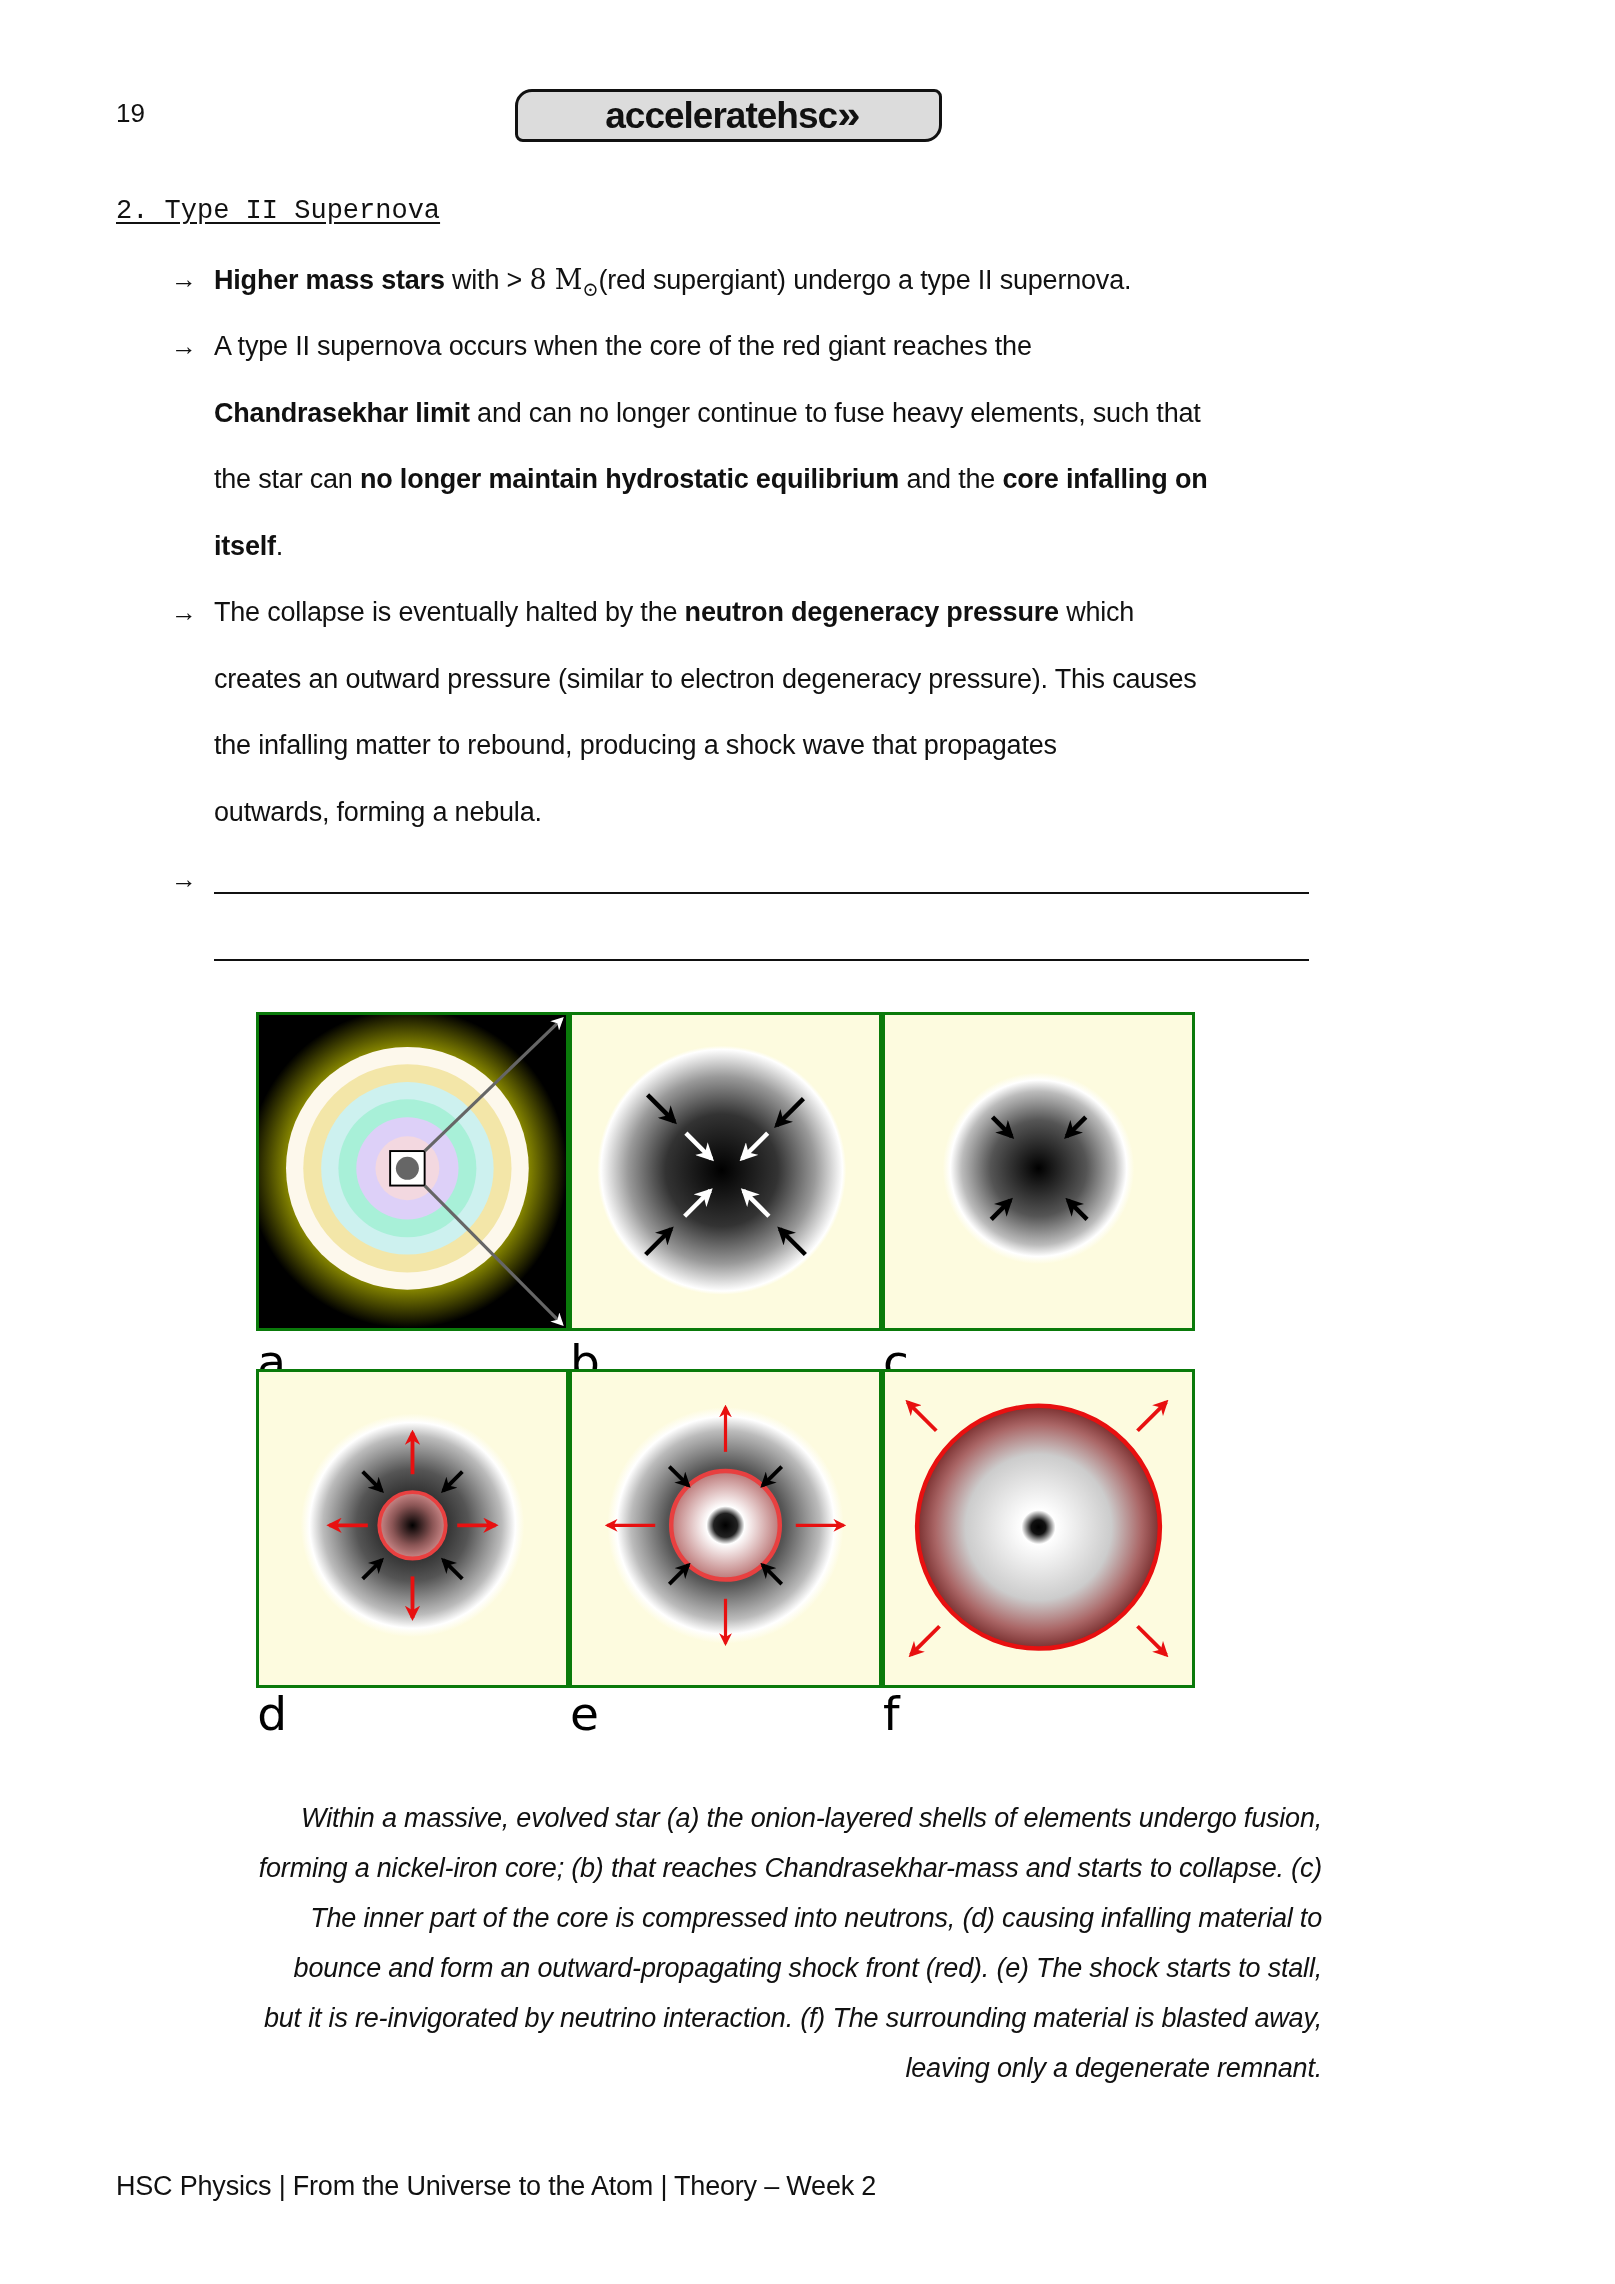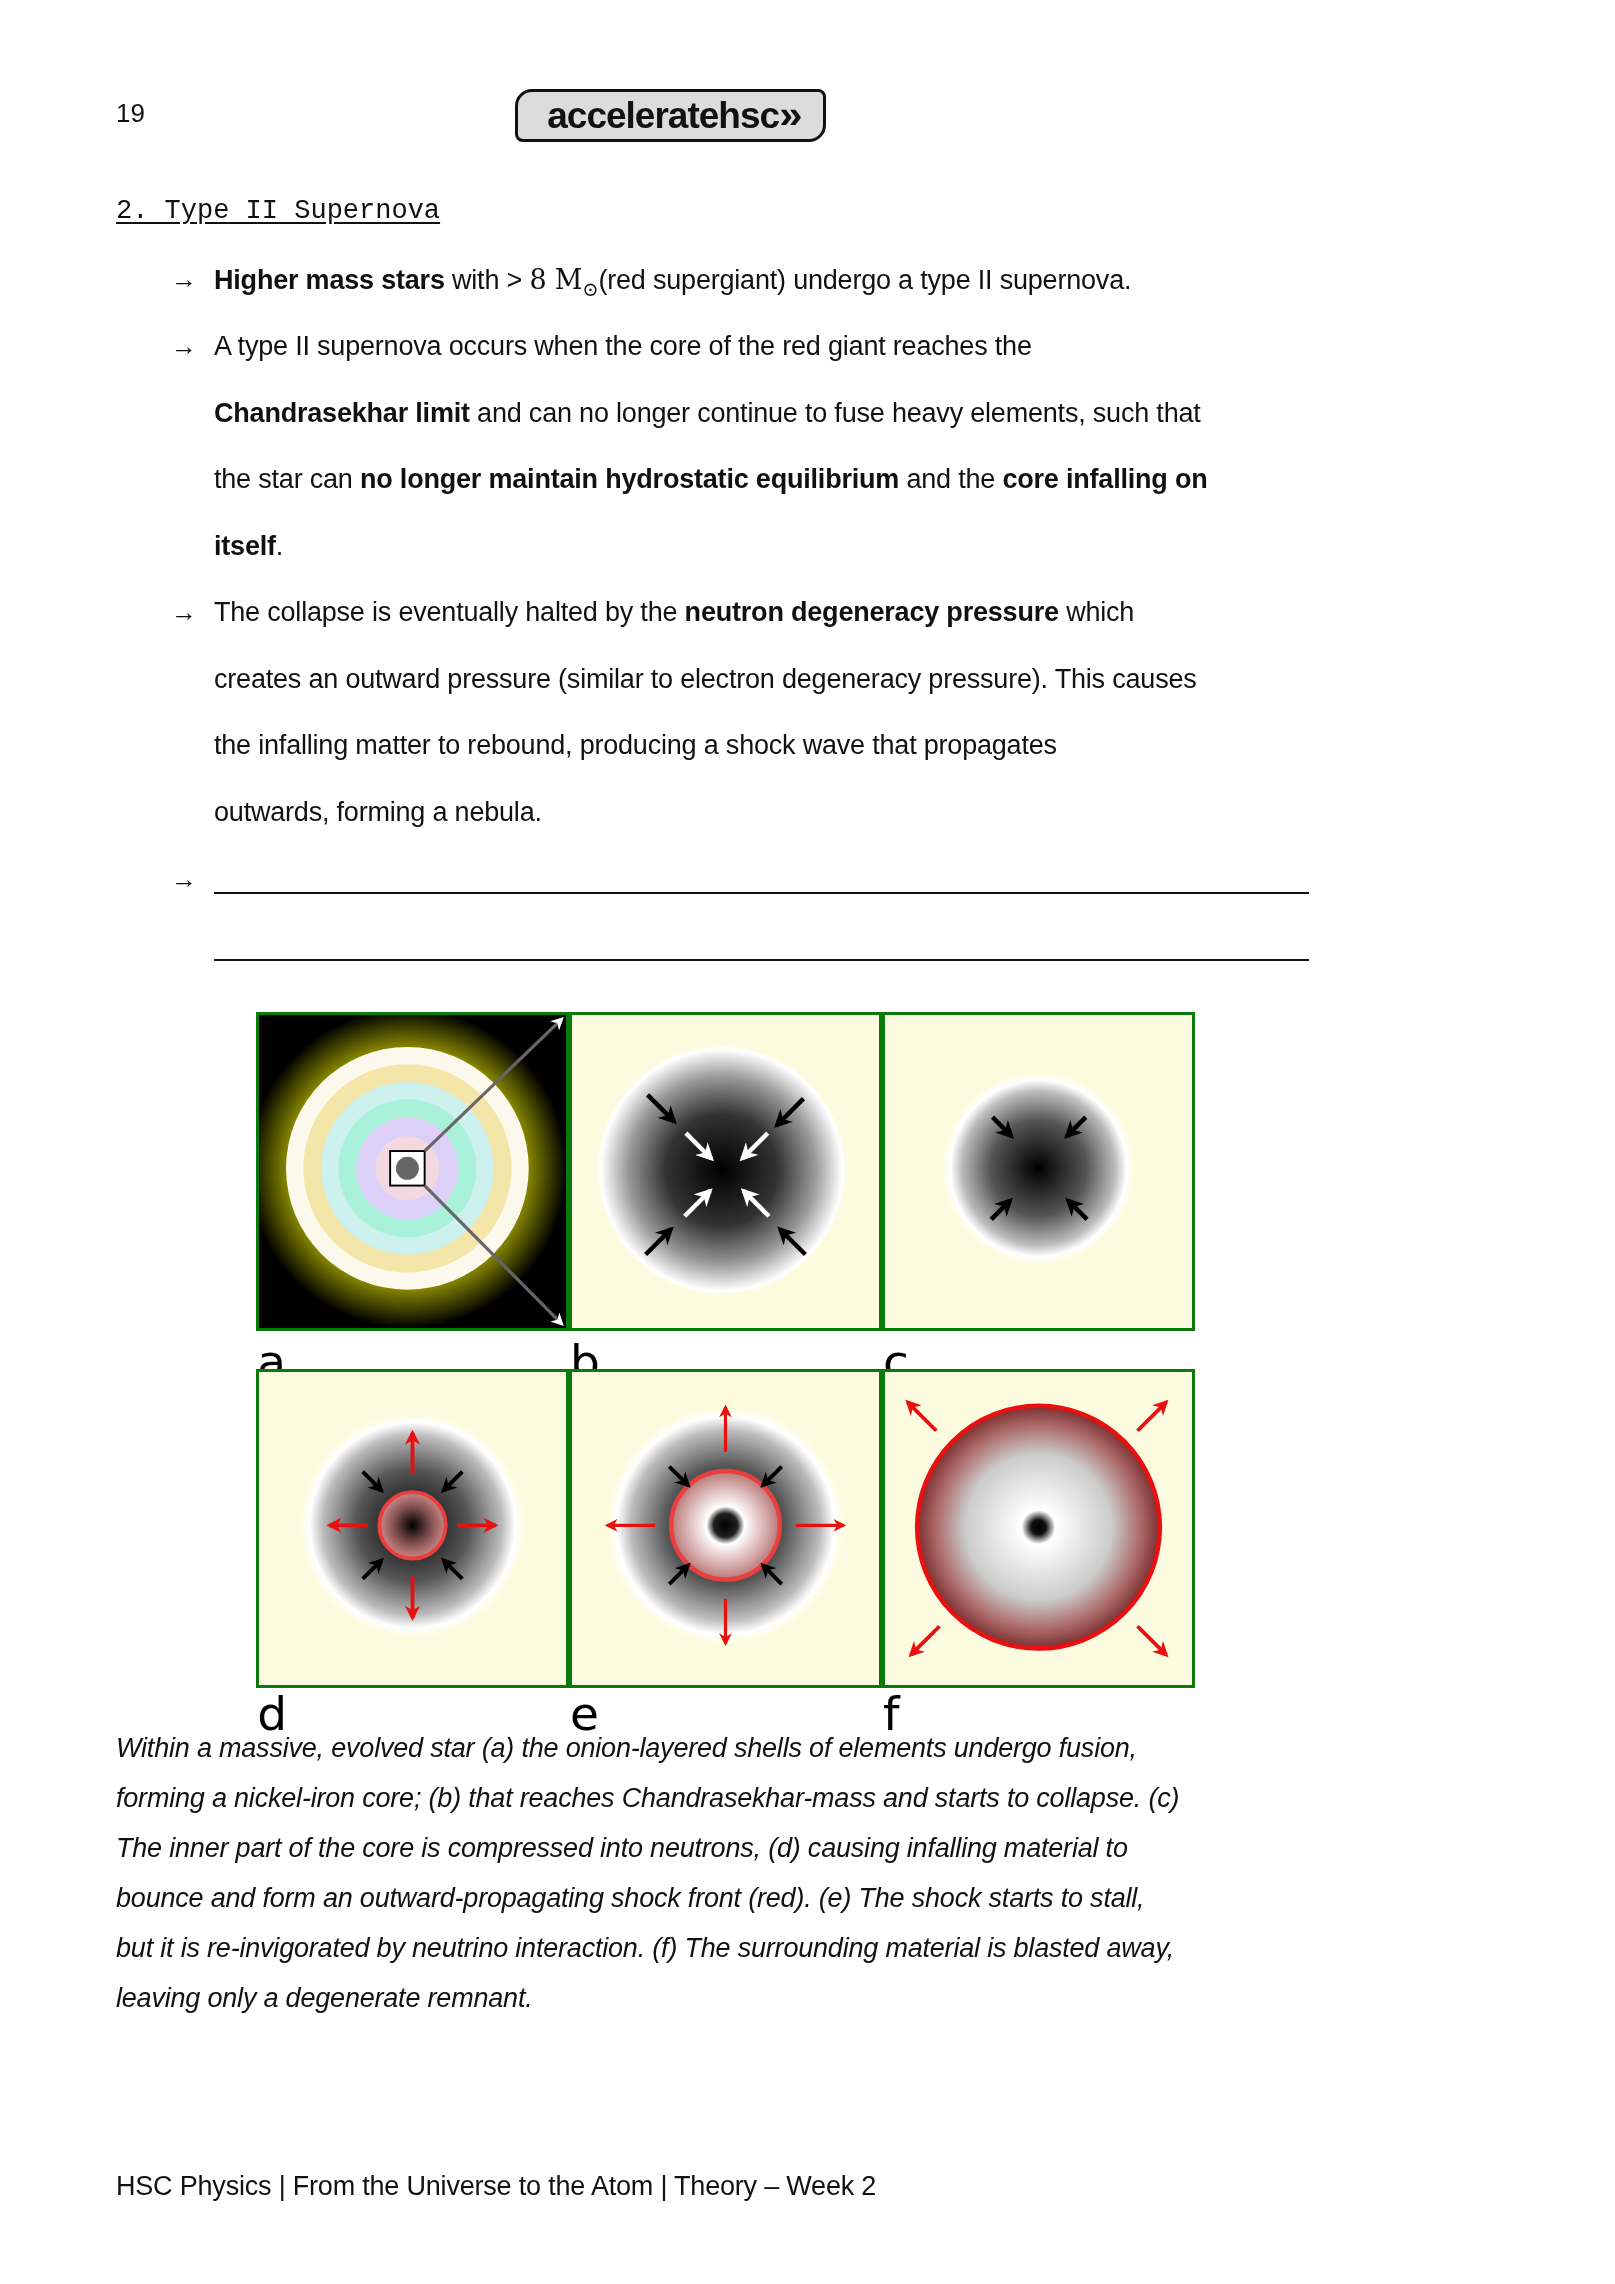--- a/index.html
+++ b/index.html
@@ -3,21 +3,21 @@
   <meta charset="utf-8">
   <style>
     html, body { margin: 0; padding: 0; background: #ffffff; }
     body {
       width: 1616px; height: 2284px; position: relative; overflow: hidden;
       font-family: "Liberation Sans", "DejaVu Sans", sans-serif; color: #111;
     }
     .abs { position: absolute; }
     .page-num { left: 116px; top: 98px; font-size: 26px; }
     .logo {
-      left: 515px; top: 89px; width: 311px; height: 53px;
+      left: 515px; top: 89px; width: 427px; height: 53px;
       background: #dcdcdc; border: 3.3px solid #111; border-radius: 17px 7.8px 17px 7.8px;
       box-sizing: border-box; display: flex; align-items: center; justify-content: center;
       font-weight: bold; font-size: 37px; letter-spacing: -1px; color: #111;
     }
     .logo .chev { font-size: 38px; margin-left: 1.3px; letter-spacing: -7.8px; transform: scaleX(1.1); display: inline-block; }
     .section-title { left: 116px; top: 196px; font-size: 27px; text-decoration: underline; text-underline-offset: 3.9px; font-family: Liberation Mono, monospace; }
     .line { font-size: 27px; white-space: nowrap; letter-spacing: -0.2px; }
     .arrow { left: 171px; font-size: 26px; }
     .text { left: 214px; }
     b { font-weight: bold; text-align: center; }
@@ -27,21 +27,21 @@
 
     .figure { left: 256px; top: 1012px; width: 940px; height: 724px; }
     .panel {
       position: absolute; width: 313px; height: 319px; box-sizing: border-box;
       border: 3.9px solid #0a7a0a; background: #fdfbdf; overflow: hidden;
     }
     .panel svg { position: absolute; left: 0; top: 0; width: 100%; height: 100%; }
     .plabel { position: absolute; font-size: 47px; font-family: "DejaVu Sans", sans-serif; color: #000; line-height: 1; }
 
     .caption {
-      left: 116px; top: 1723px; width: 1206px; text-align: left; font-style: italic;
+      left: 116px; top: 1793px; width: 1206px; text-align: right; font-style: italic;
       font-size: 27px; line-height: 50px; letter-spacing: -0.2px;
     }
     .footer { left: 116px; top: 2171px; font-size: 27px; letter-spacing: -0.2px; }
   </style>
 </head>
 <body>
 
 <div class="abs page-num">19</div>
 <div class="abs logo">
   <span>acceleratehsc</span>

